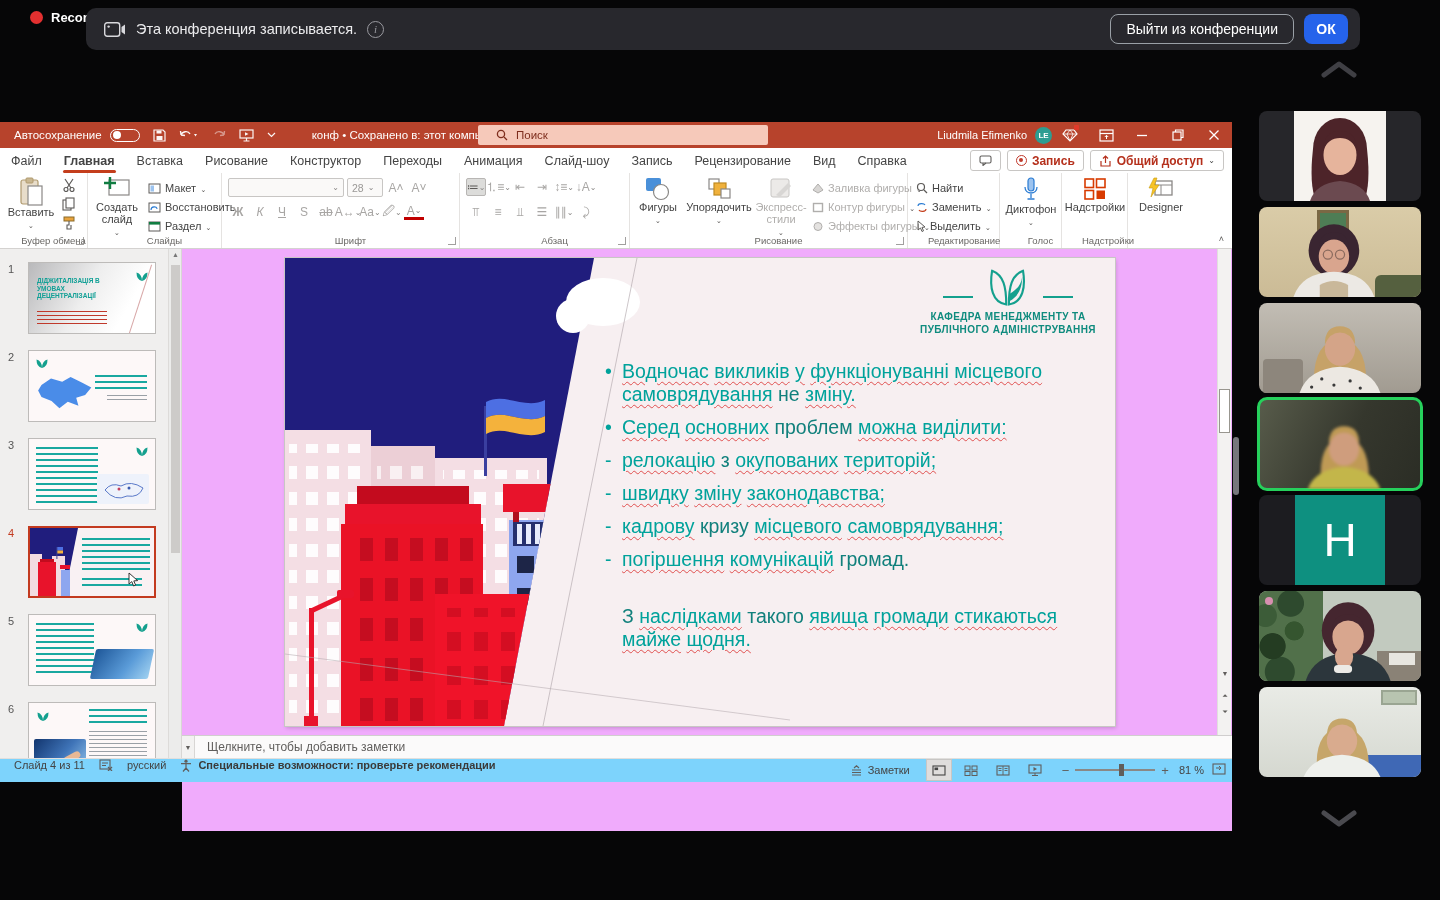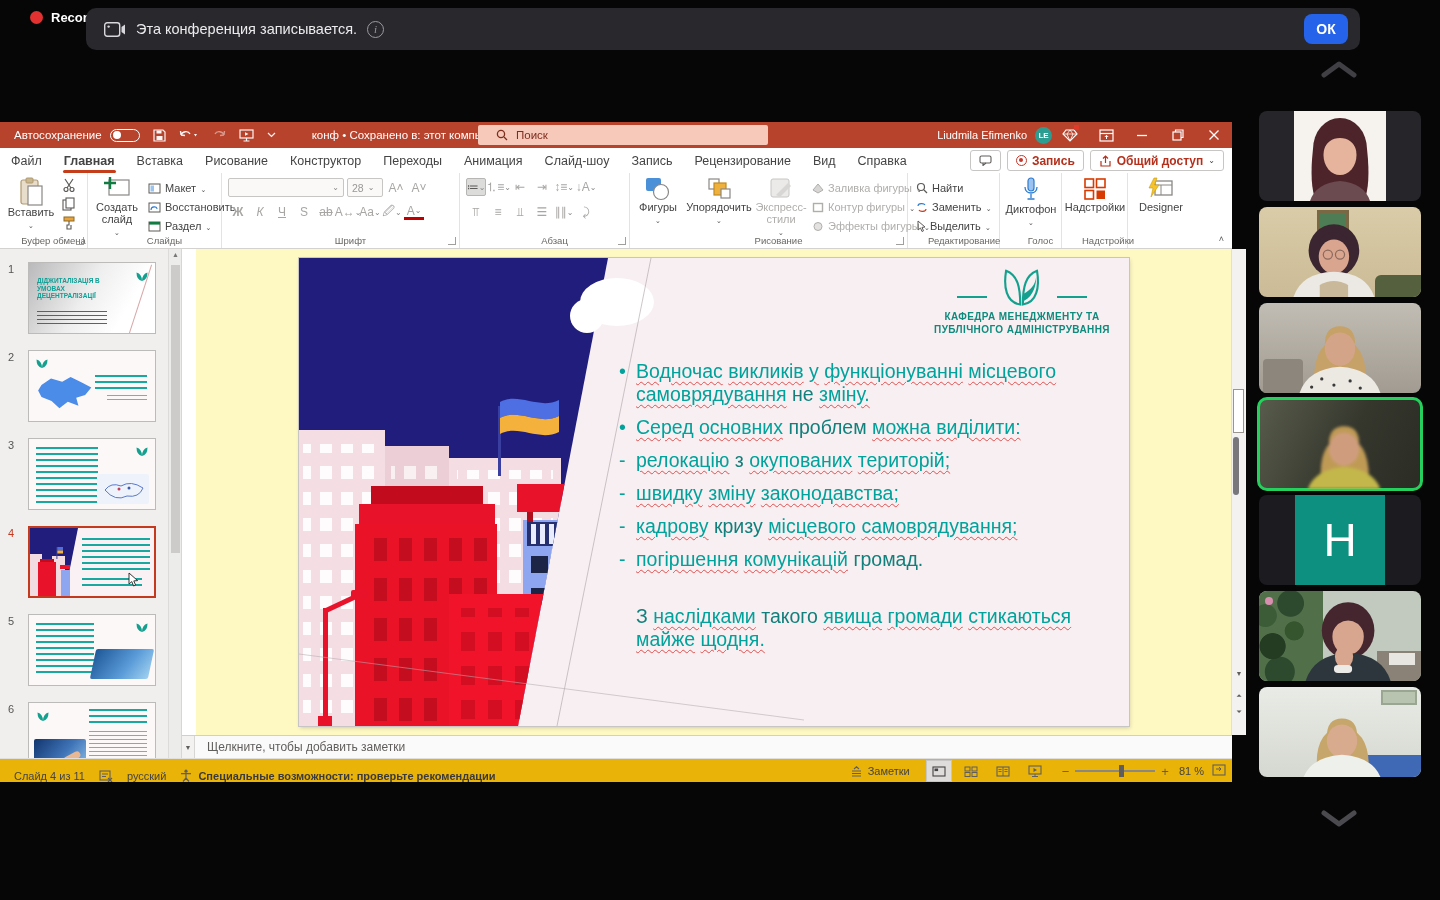--- a/index.html
+++ b/index.html
@@ -99,21 +99,21 @@
   .flg { background-image:repeating-linear-gradient(to bottom, #9aa0a6 0 1px, transparent 1px 4px); }
   .mlogo { position:absolute; width:14px; height:12px; }
   .t1title { position:absolute; left:8px; top:14px; width:76px; color:#12a096; font-weight:bold;
              font-size:6.5px; line-height:7.5px; }
   .pscroll { position:absolute; right:0; top:0; width:13px; height:509px; background:#ececeb;
              border-left:1px solid #dddbd9; }
   .pscroll .arr { position:absolute; top:2px; left:2px; width:9px; height:10px; font-size:7px; color:#777;
                   text-align:center; }
   .pscroll .pthumb { position:absolute; left:2px; top:16px; width:9px; height:288px; background:#cdcbc9; }
 
-  .canvas { position:absolute; left:196px; top:127px; width:1050px; height:486px; background:#fef9c3; }
+  .canvas { position:absolute; left:182px; top:127px; width:1050px; height:582px; background:#f0abfc; }
   .slide { position:absolute; left:103px; top:9px; width:830px; height:468px; background:#f7eff1;
            box-shadow:0 0 0 1px #c8c6c4, 1px 2px 4px rgba(0,0,0,.18); }
   .illus { position:absolute; left:0; top:0; }
   .slide-logo { position:absolute; left:628px; top:4px; width:190px; text-align:center; }
   .slide-logo .lrow { display:flex; align-items:flex-end; justify-content:center; gap:8px; }
   .slide-logo .sline { width:30px; height:2px; background:#14a08e; margin-bottom:10px; }
   .slide-logo .ltxt { margin-top:3px; color:#0f8b7e; font-weight:bold; font-size:10px;
                       letter-spacing:.4px; line-height:12.5px; }
   #slide-text { position:absolute; left:320px; top:102px; width:494px; font-size:19.5px;
                 line-height:23px; color:#00a29b; }
@@ -131,22 +131,22 @@
                      border:1px solid #98968f; }
   .cbtn { position:absolute; left:1px; width:12px; height:13px; font-size:7px; color:#605e5c;
           text-align:center; line-height:13px; }
 
   .notesbar { position:absolute; left:182px; top:613px; width:1050px; height:23px; background:#fbfafa;
               border-top:1px solid #d0cece; font-size:12px; color:#605e5c; display:flex; align-items:center; }
   .notes-split { width:13px; height:100%; border-right:1px solid #d8d6d4; font-size:7px; color:#605e5c;
                  display:flex; align-items:center; justify-content:center; background:#f3f2f1; }
   .notes-ph { margin-left:12px; }
 
-  .statusbar { position:absolute; left:0; top:636px; width:1232px; height:24px; background:#eab308;
-               border-top:1px solid #e1dfdd; display:flex; align-items:flex-end; font-size:11px; color:#444; }
+  .statusbar { position:absolute; left:0; top:636px; width:1232px; height:24px; background:#7dd3fc;
+               border-top:1px solid #e1dfdd; display:flex; align-items:flex-start; font-size:11px; color:#444; }
   .sb-item { margin-left:14px; display:flex; align-items:center; gap:5px; white-space:nowrap; }
   .sb-acc { font-weight:bold; color:#3b3a39; }
   .sb-right { position:absolute; right:6px; display:flex; align-items:center; }
   .viewbtn { width:26px; height:22px; display:flex; align-items:center; justify-content:center; }
   .viewbtn.sel { background:#dfddDC; border:1px solid #c8c6c4; }
   .zoomtrack { width:80px; height:2px; background:#8a8886; margin:0 6px; position:relative; }
   .zoomthumb { position:absolute; left:44px; top:-5px; width:5px; height:12px; background:#605e5c; }
   .zoompct { margin:0 8px 0 10px; }
 
   
@@ -171,20 +171,21 @@
   </div>
   <div class="banner">
     <svg width="22" height="15" viewBox="0 0 22 15">
       <rect x="0.7" y="0.7" width="15" height="13.6" rx="2.5" fill="none" stroke="#d8d8dc" stroke-width="1.4"></rect>
       <circle cx="4.6" cy="4.6" r="1.2" fill="#d8d8dc"></circle>
       <path d="M17.5 5 L21 2.6 V12.4 L17.5 10 Z" fill="#d8d8dc"></path>
     </svg>
     <span class="banner-text">Эта конференция записывается.</span>
     <span class="info-i">i</span>
     <span class="banner-spacer"></span>
+    <div class="btn-leave">Выйти из конференции</div>
     <div class="btn-ok">ОК</div>
   </div>
   <div class="chev chev-up">
     <svg width="38" height="22" viewBox="0 0 38 22">
         <path d="M4 17 L19 6 L34 17" fill="none" stroke="#3f3f44" stroke-width="5" stroke-linecap="round" stroke-linejoin="round"></path>
       </svg>
   </div>
   <div class="chev chev-down">
     <svg width="38" height="22" viewBox="0 0 38 22">
         <path d="M4 5 L19 16 L34 5" fill="none" stroke="#4a4a4f" stroke-width="5" stroke-linecap="round" stroke-linejoin="round"></path>

